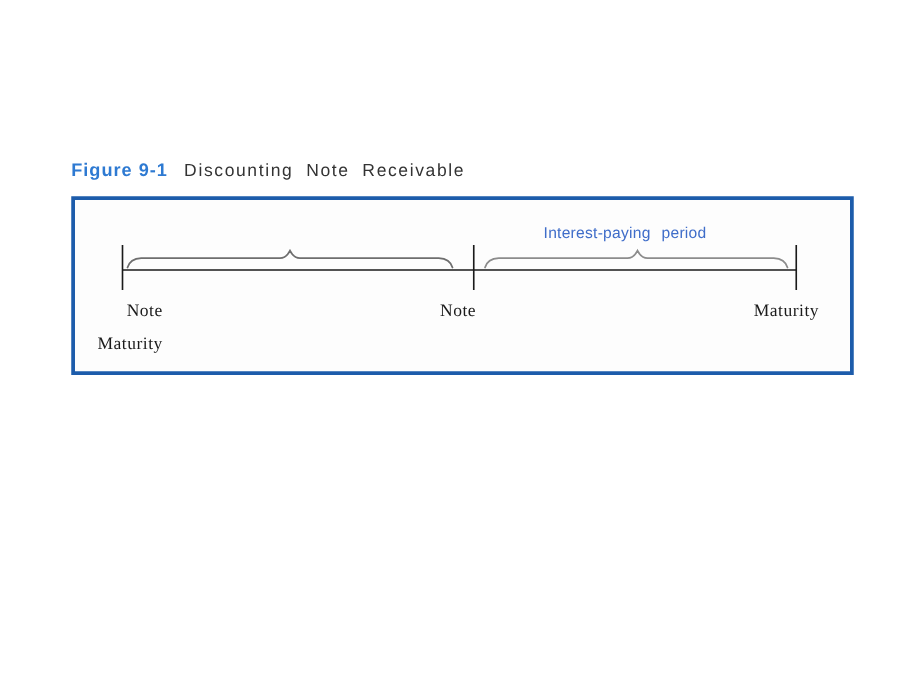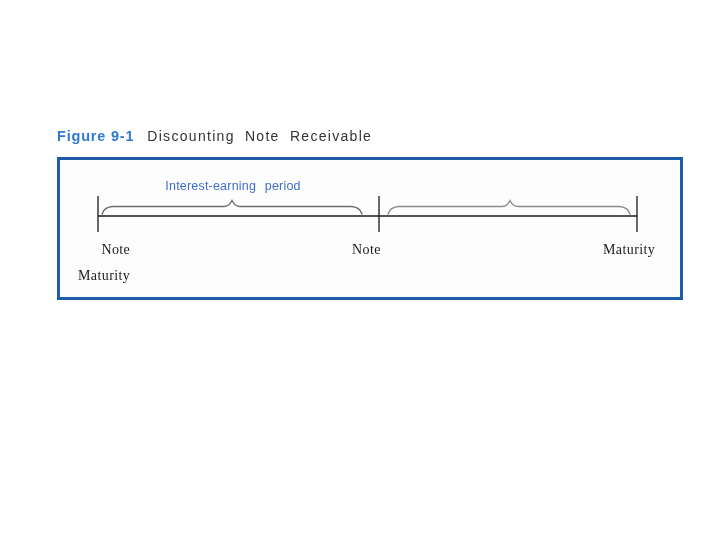--- a/index.html
+++ b/index.html
@@ -62,21 +62,21 @@
 <div class="slide">
 
   <div class="caption">
     <span class="fig-label">Figure 9-1</span>
     <span class="fig-title">Discounting Note Receivable</span>
   </div>
 
   <div class="figure-box">
     <div class="figure-inner">
 
-      <div class="period-label left">Interest-earning period</div>
+      <div class="period-label right">Interest-paying period</div>
 
       <svg class="diagram-svg" width="620" height="137" viewBox="0 0 620 137">
 
         <path d="M 38,56 H 577" stroke="var(--timeline-black,#1a1a1a)" stroke-width="1.3" fill="none"></path>
 
         <path d="M 38,36 V 72" stroke="var(--timeline-black,#1a1a1a)" stroke-width="1.3" fill="none"></path>
         <path d="M 319,36 V 72" stroke="var(--timeline-black,#1a1a1a)" stroke-width="1.3" fill="none"></path>
         <path d="M 577,36 V 72" stroke="var(--timeline-black,#1a1a1a)" stroke-width="1.3" fill="none"></path>
 
         <path d="M 42,54 Q 44,47 53,46.5 L 164,46.5 Q 169,46.5 172,40.5 Q 175,46.5 180,46.5 L 291,46.5 Q 300,47 302,54" stroke="var(--brace-gray,#6e6e6e)" stroke-width="1.4" fill="none" stroke-linecap="round"></path>

